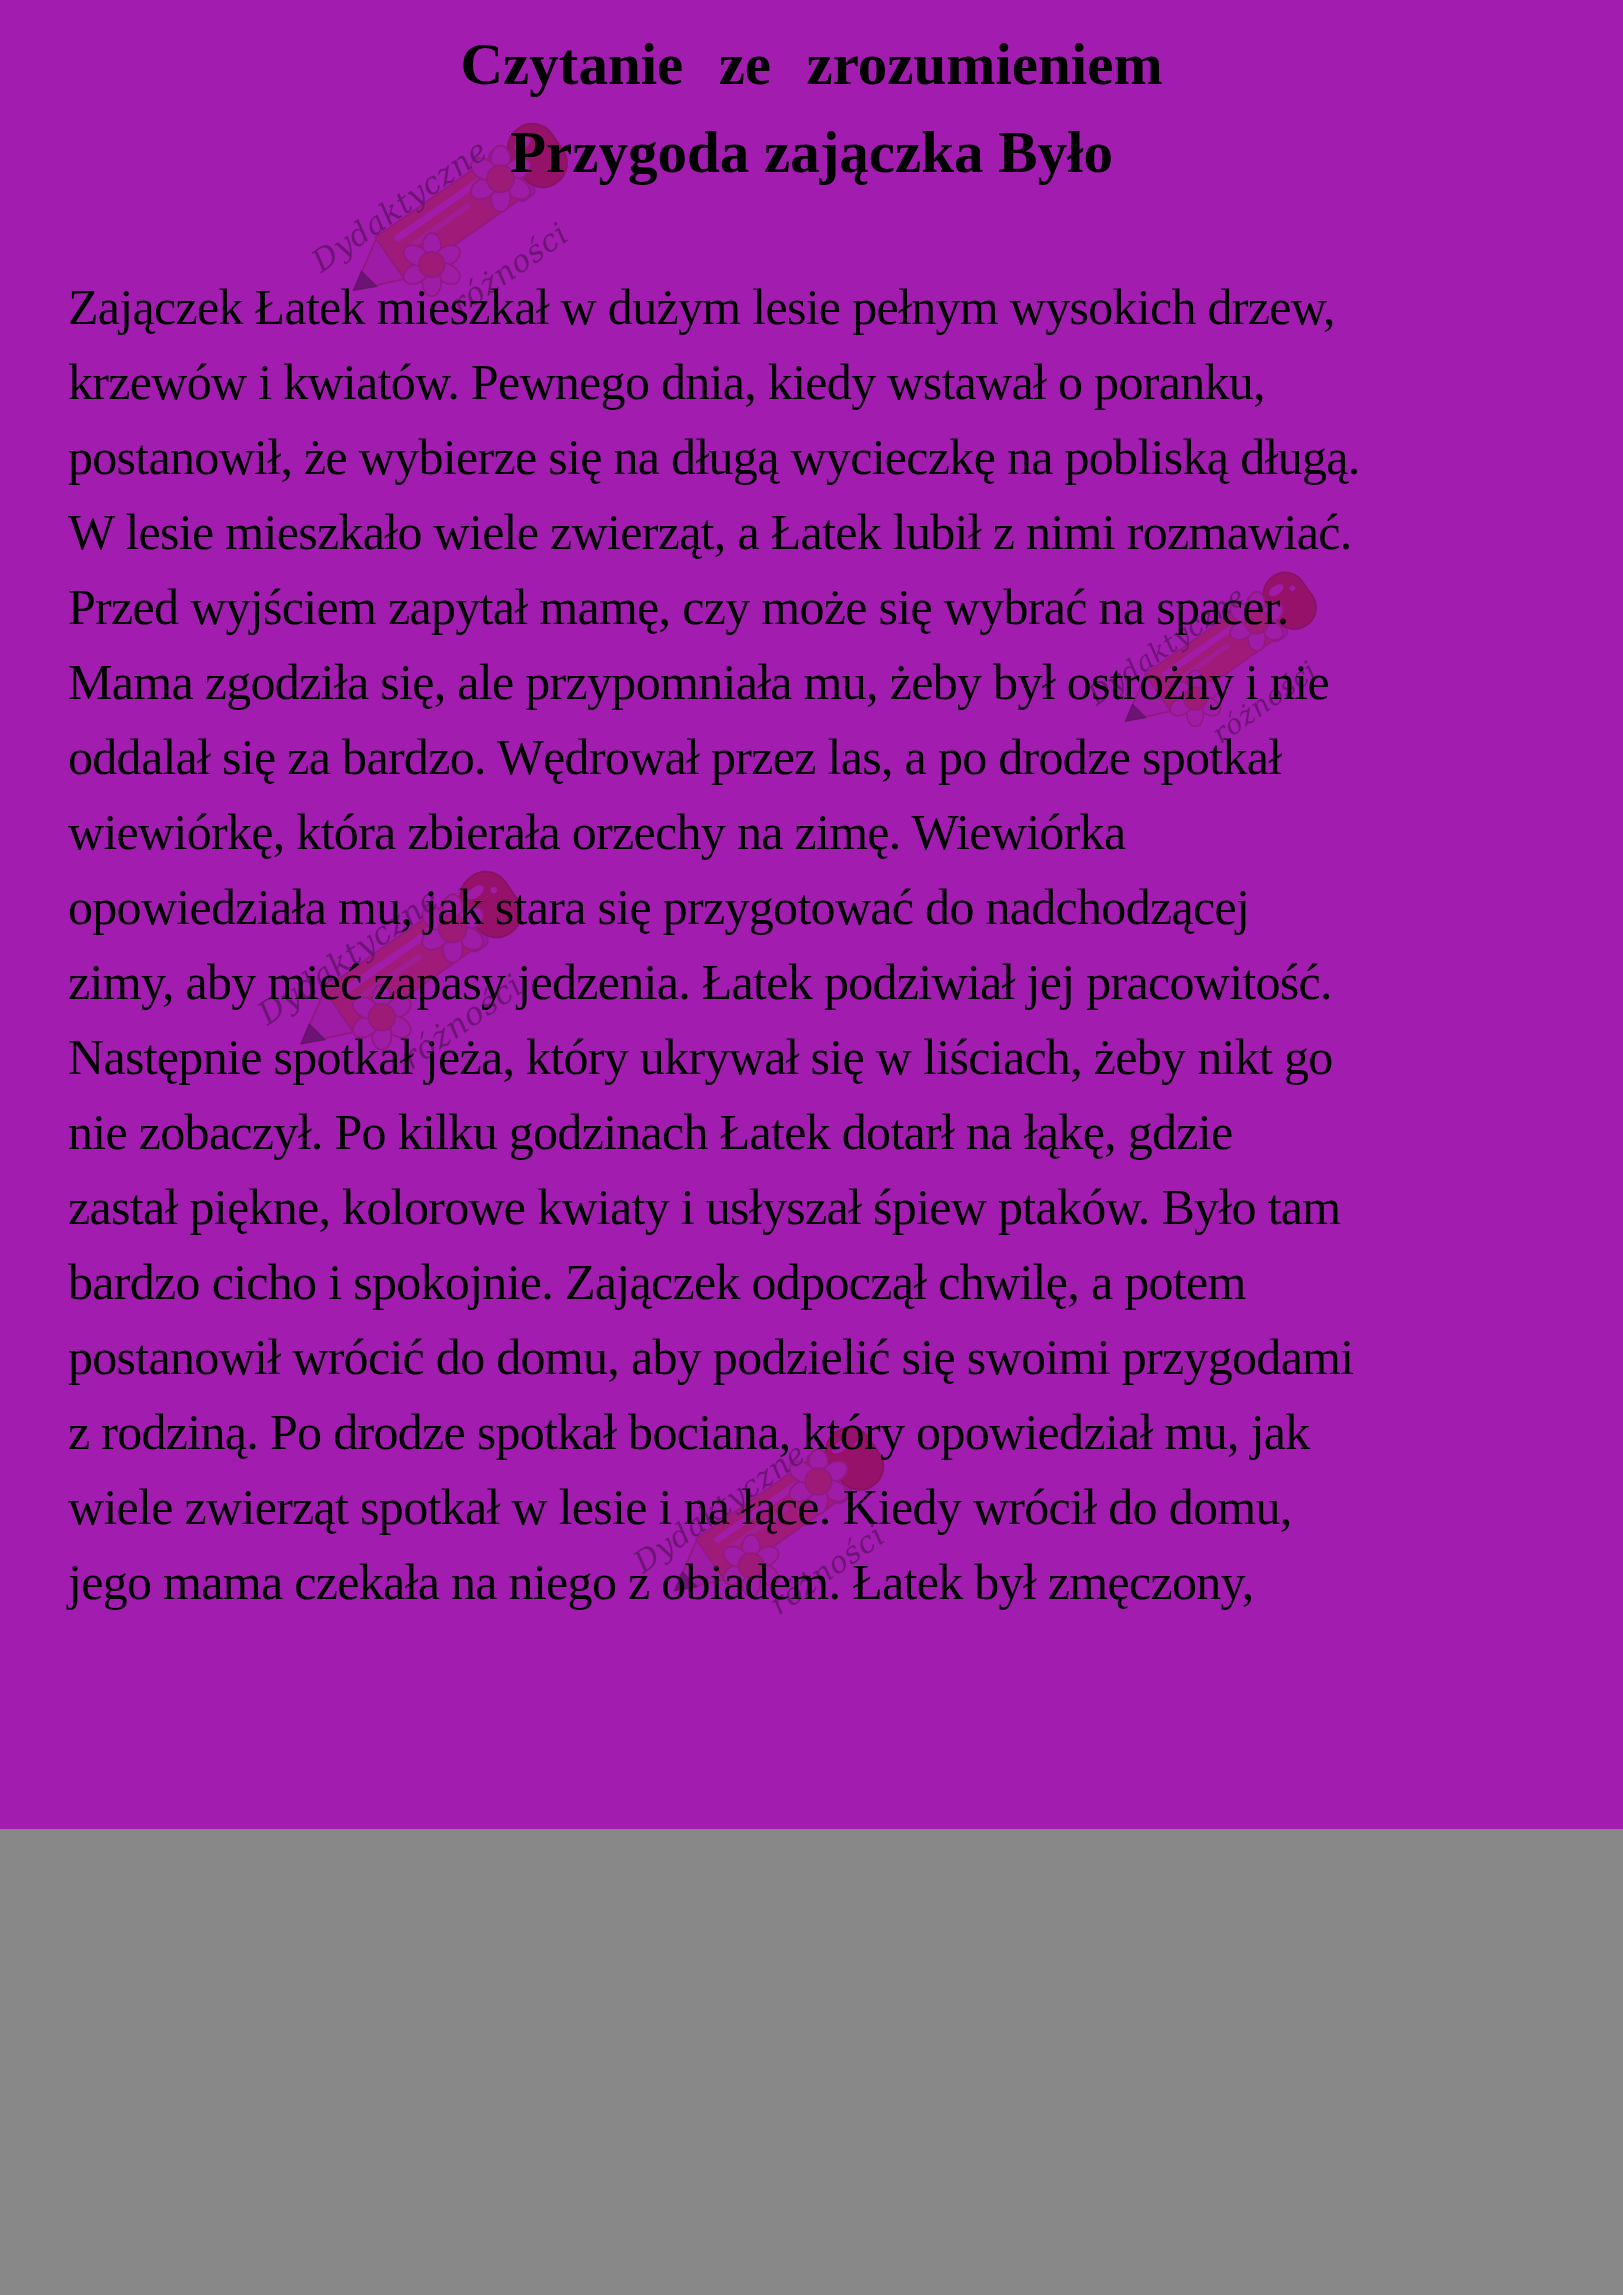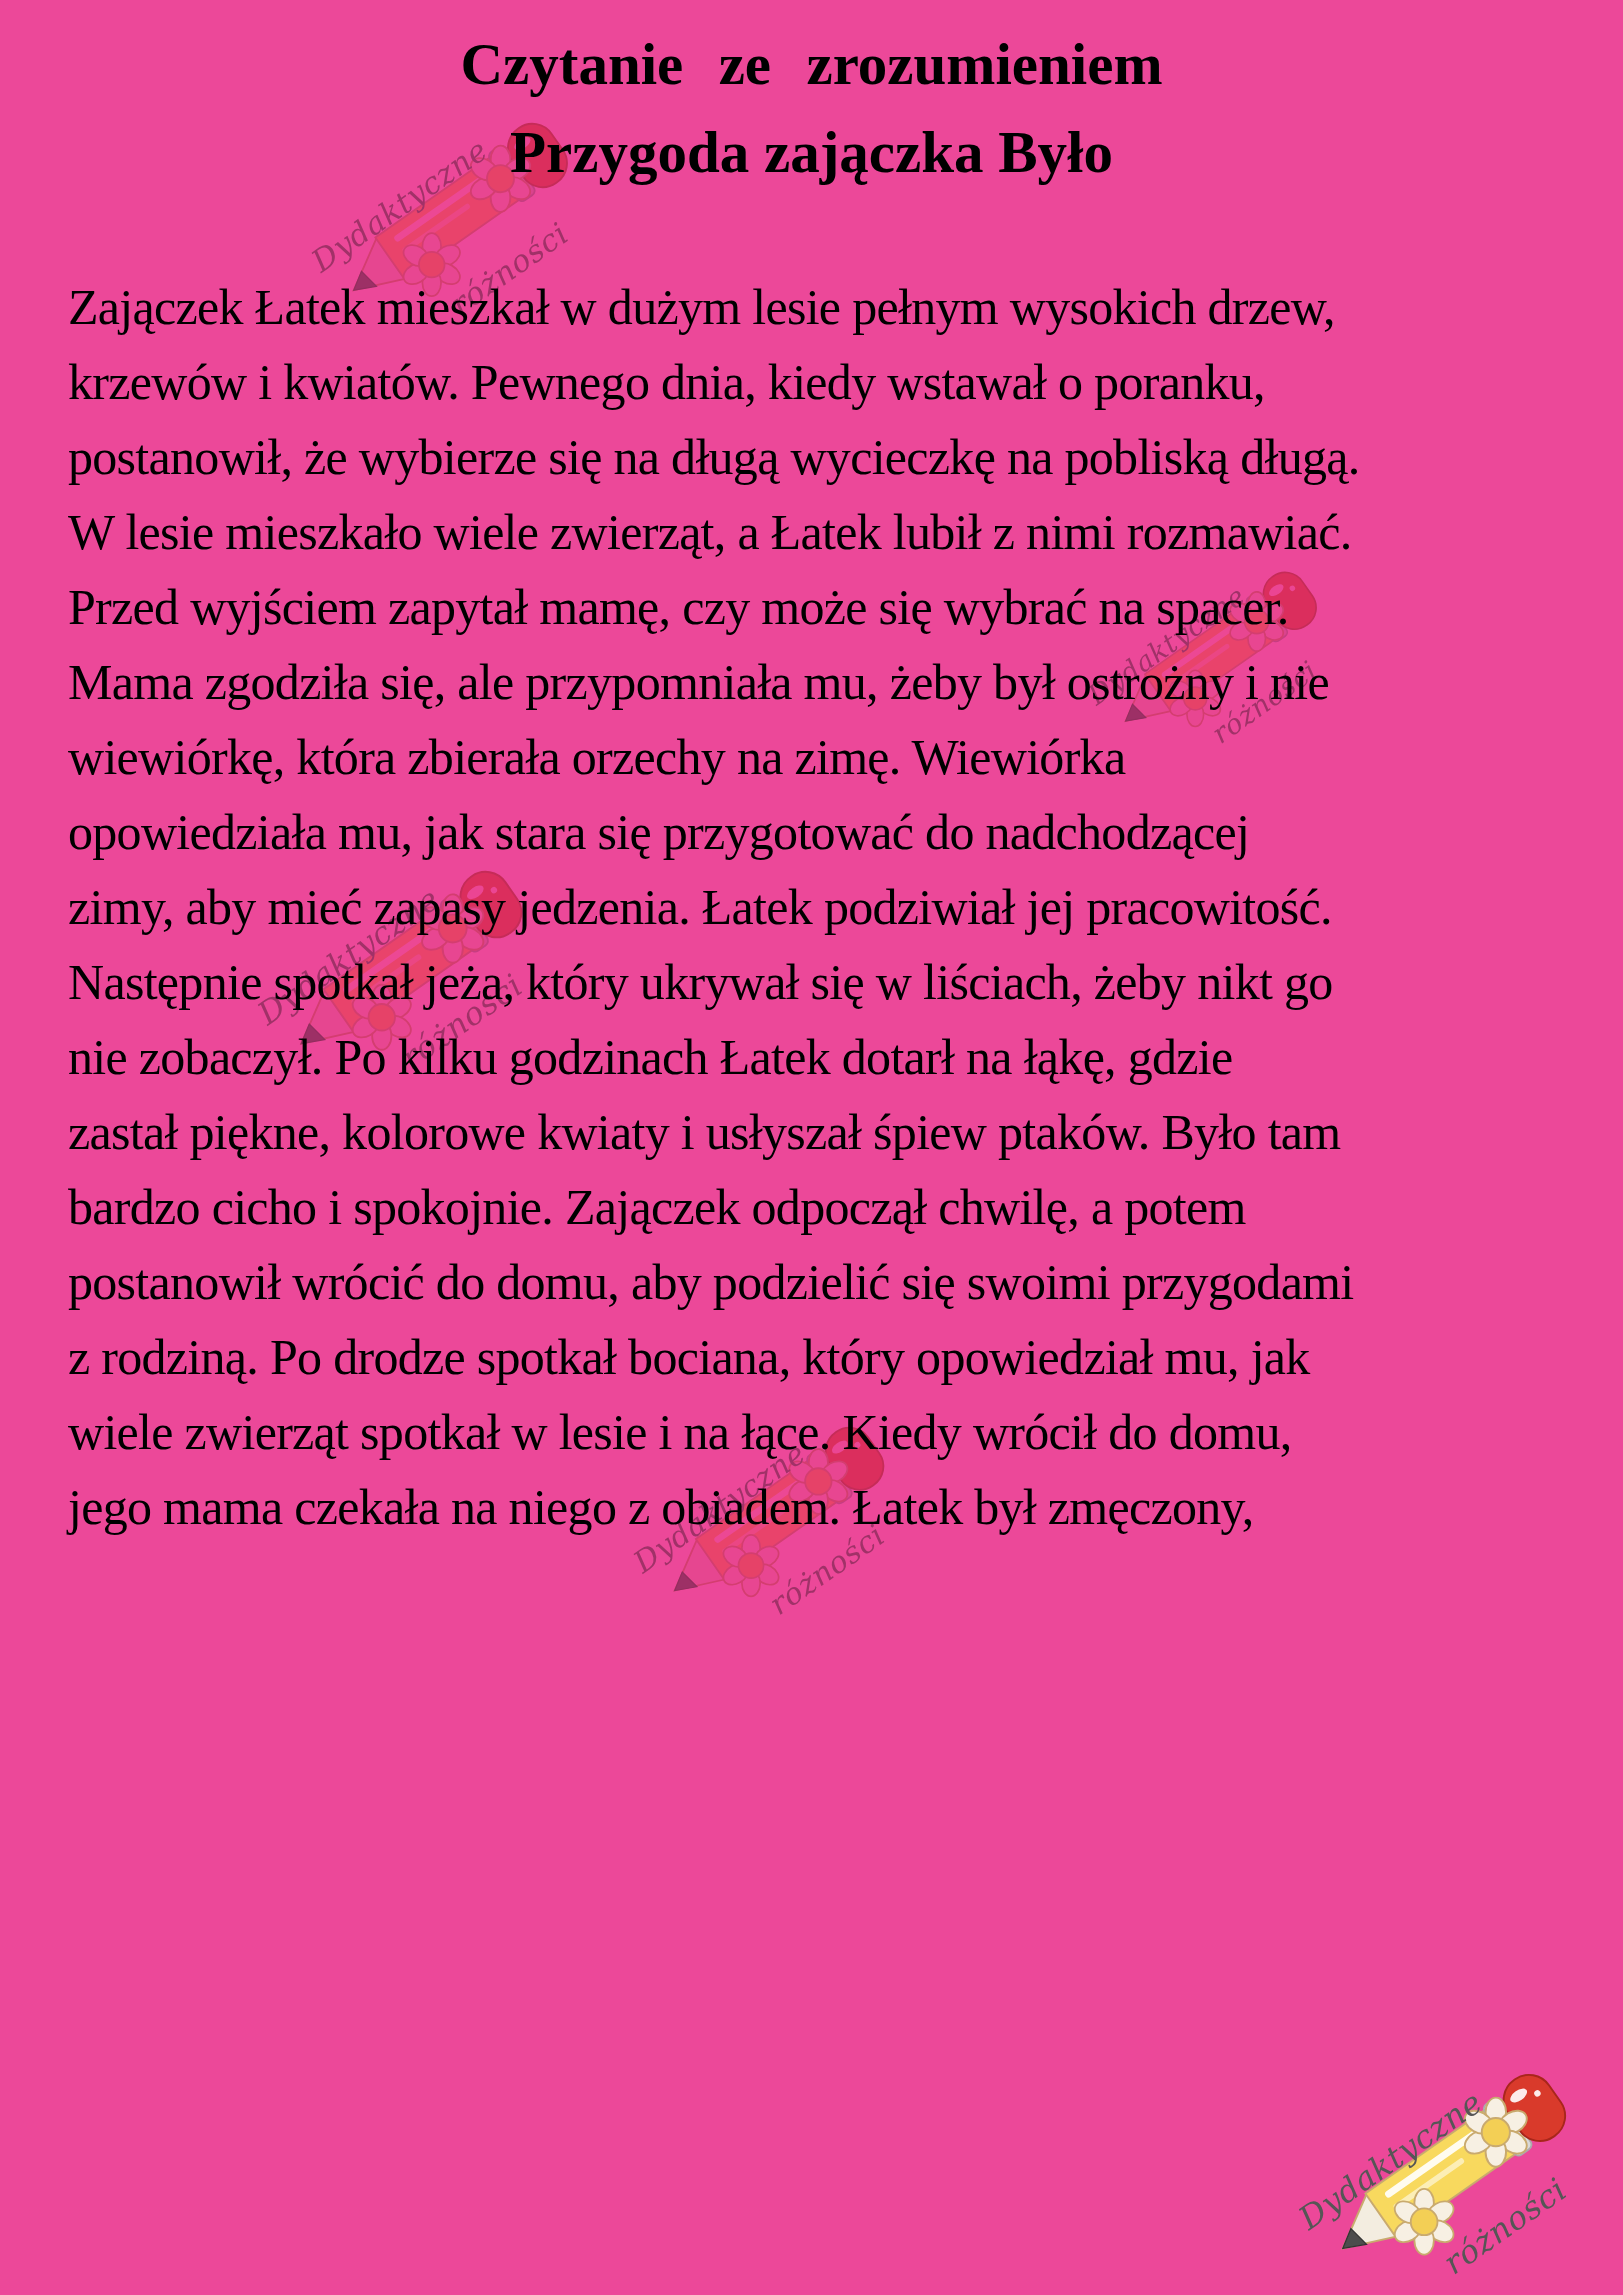--- a/index.html
+++ b/index.html
@@ -1,20 +1,20 @@
 <!DOCTYPE html>
 <html style="font-size:10.5px"><head>
 <meta charset="utf-8">
 <style>
   html,body { margin:0; padding:0; background:#888; }
   .page {
     position: relative;
     width: 1623px;
-    height: 2295px;
-    background: #ec4899;
+    height: 1829px;
+    background: #a21caf;
     overflow: hidden;
     font-family: "Liberation Serif", serif;
     color: #000;
   }
 
   
   .title-block {
     position: absolute;
     top: 19.6px;
     left: 0;
@@ -156,20 +156,21 @@
     <div class="title-line">Przygoda zajączka Było</div>
   </div>
 
   <div class="body-text">
     <div class="text-line">Zajączek Łatek mieszkał w dużym lesie pełnym wysokich drzew,</div>
     <div class="text-line">krzewów i kwiatów. Pewnego dnia, kiedy wstawał o poranku,</div>
     <div class="text-line">postanowił, że wybierze się na długą wycieczkę na pobliską długą.</div>
     <div class="text-line">W lesie mieszkało wiele zwierząt, a Łatek lubił z nimi rozmawiać.</div>
     <div class="text-line">Przed wyjściem zapytał mamę, czy może się wybrać na spacer.</div>
     <div class="text-line">Mama zgodziła się, ale przypomniała mu, żeby był ostrożny i nie</div>
+    <div class="text-line">oddalał się za bardzo. Wędrował przez las, a po drodze spotkał</div>
     <div class="text-line">wiewiórkę, która zbierała orzechy na zimę. Wiewiórka</div>
     <div class="text-line">opowiedziała mu, jak stara się przygotować do nadchodzącej</div>
     <div class="text-line">zimy, aby mieć zapasy jedzenia. Łatek podziwiał jej pracowitość.</div>
     <div class="text-line">Następnie spotkał jeża, który ukrywał się w liściach, żeby nikt go</div>
     <div class="text-line">nie zobaczył. Po kilku godzinach Łatek dotarł na łąkę, gdzie</div>
     <div class="text-line">zastał piękne, kolorowe kwiaty i usłyszał śpiew ptaków. Było tam</div>
     <div class="text-line">bardzo cicho i spokojnie. Zajączek odpoczął chwilę, a potem</div>
     <div class="text-line">postanowił wrócić do domu, aby podzielić się swoimi przygodami</div>
     <div class="text-line">z rodziną. Po drodze spotkał bociana, który opowiedział mu, jak</div>
     <div class="text-line">wiele zwierząt spotkał w lesie i na łące. Kiedy wrócił do domu,</div>

